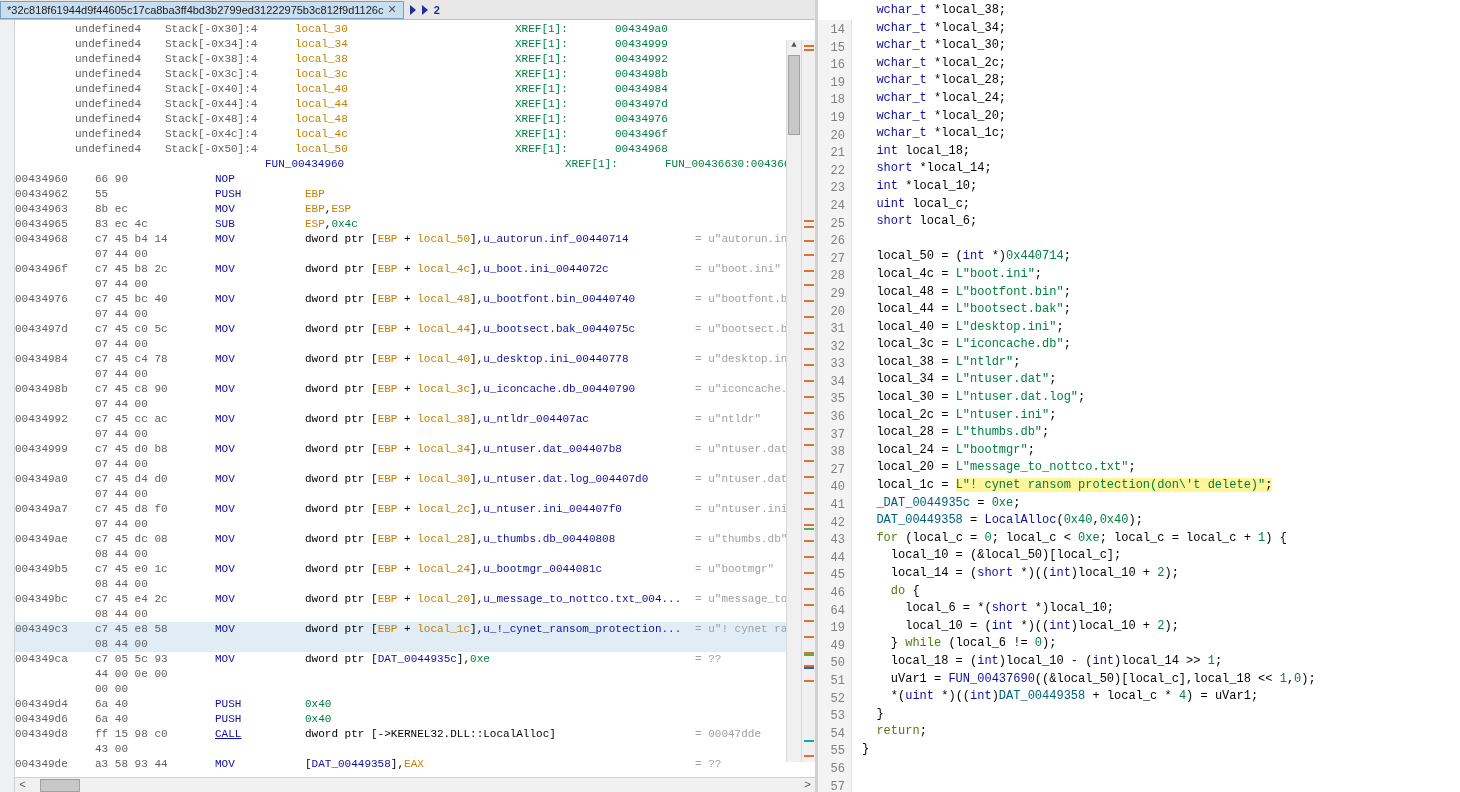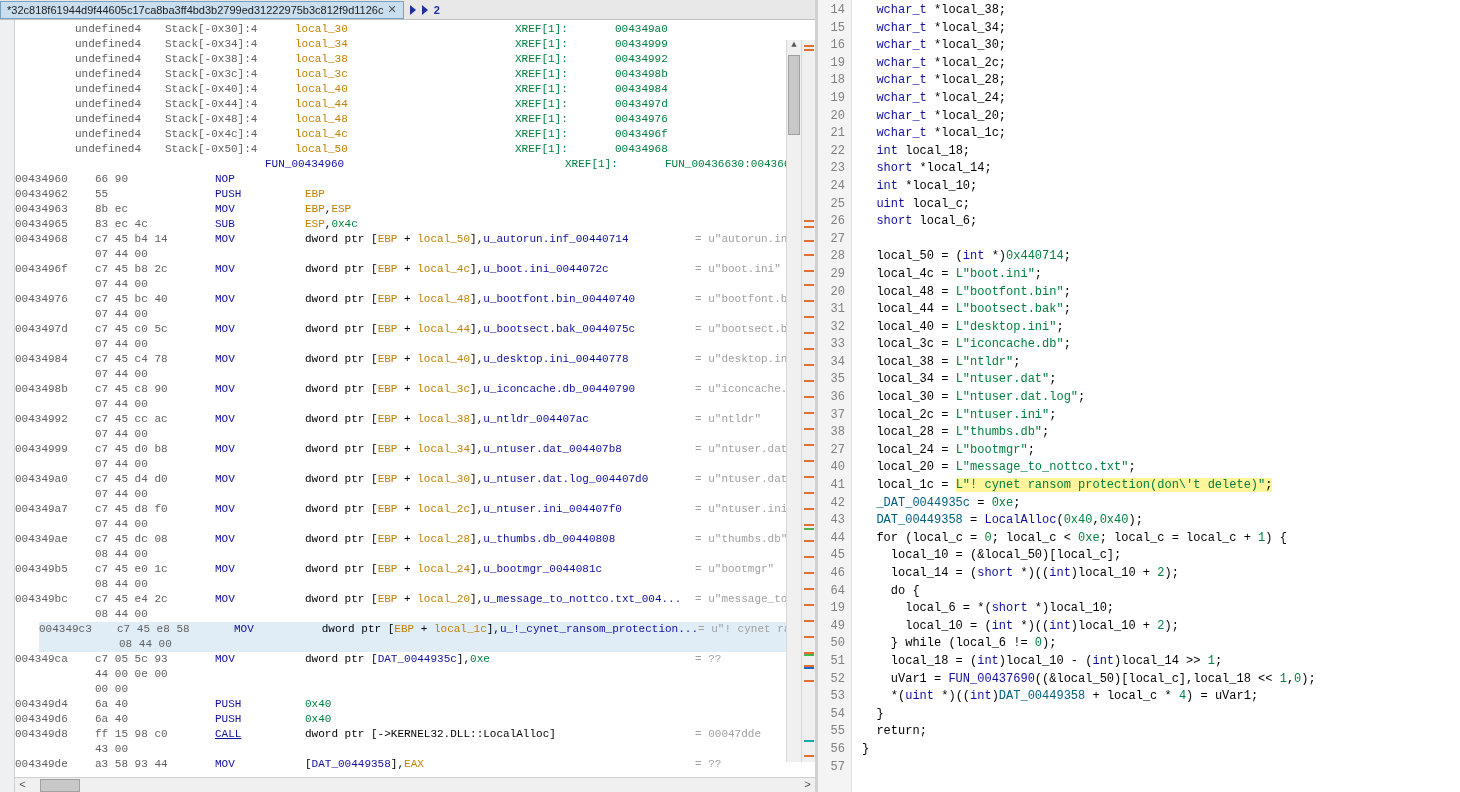--- a/index.html
+++ b/index.html
@@ -68,21 +68,21 @@
     overflow: hidden;
     position: relative;
     margin-left: 15px;
   }
   .asm-table {
     padding: 2px 0 0 0;
     line-height: 15px;
     white-space: pre;
   }
   .row { display: flex; }
-  .row.highlight { background: #e0edf7; margin-left: 24px; }
+  .row.highlight { background: #e0edf7; }
   .addr { color: #606060; width: 80px; }
   .bytes { color: #606060; width: 120px;}
   .mnem { color: #1010a0; width: 90px;}
   .mnem.u { text-decoration: underline;}
   .ops { flex: 1; color: #000;}
   .ops .reg { color: #c08000;}
   .ops .var { color: #c08000;}
   .ops .sym { color: #1010a0;}
   .ops .num { color: #008040;}
   .cmt { color: #a0a0a0; width:120px; text-align:left;}
@@ -126,27 +126,28 @@
     font-size: 12px;
   }
   .gutter {
     background: #f4f4f4;
     color: #808080;
     border-right: 1px solid #e0e0e0;
     width: 34px;
     text-align: right;
     padding-right: 6px;
     padding-top: 2px;
+    margin-top: 20px;
   }
   .code {
     padding: 2px 0 0 10px;
     white-space: pre;
     flex:1;
   }
-  .kw { color: #000000; }
+  .kw { color: #4d7c0f; }
   .typ { color: #1010a0; }
   .str { color: #008040; }
   .num2 { color: #008040; }
   .fn { color: #1010a0; }
   .glb { color:#006080;}
   .hl { background: #fff59a; }
   .vscroll {
     position:absolute;
     right:14px;
     top:20px;

